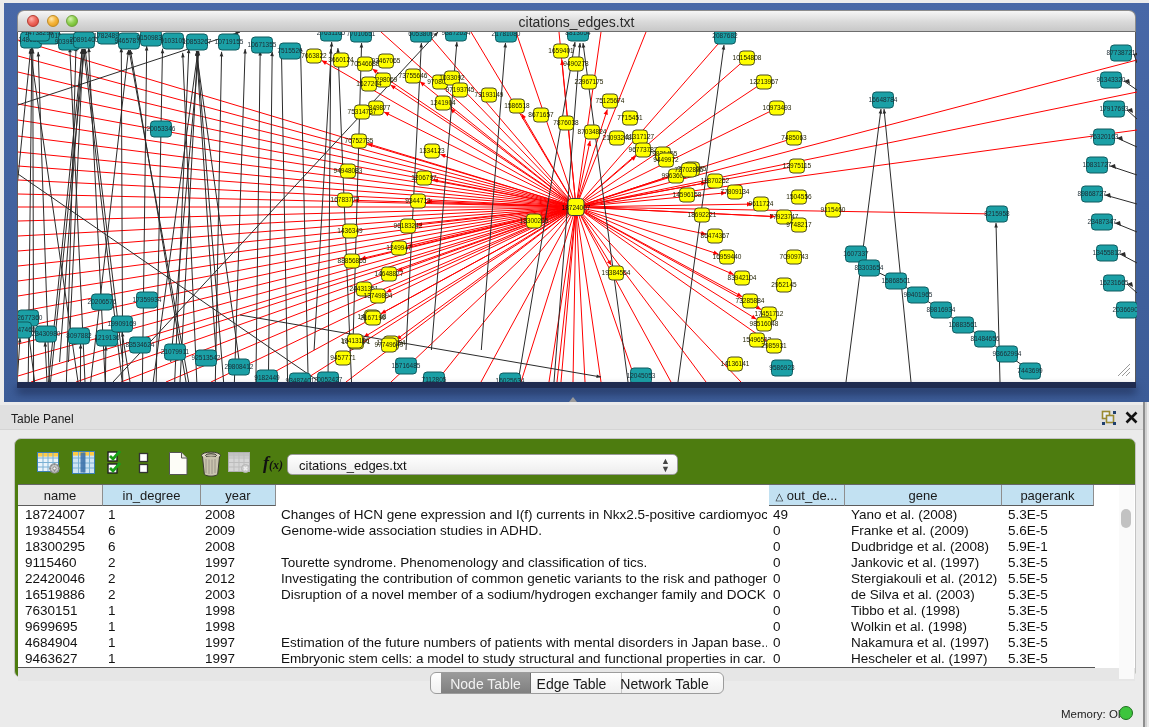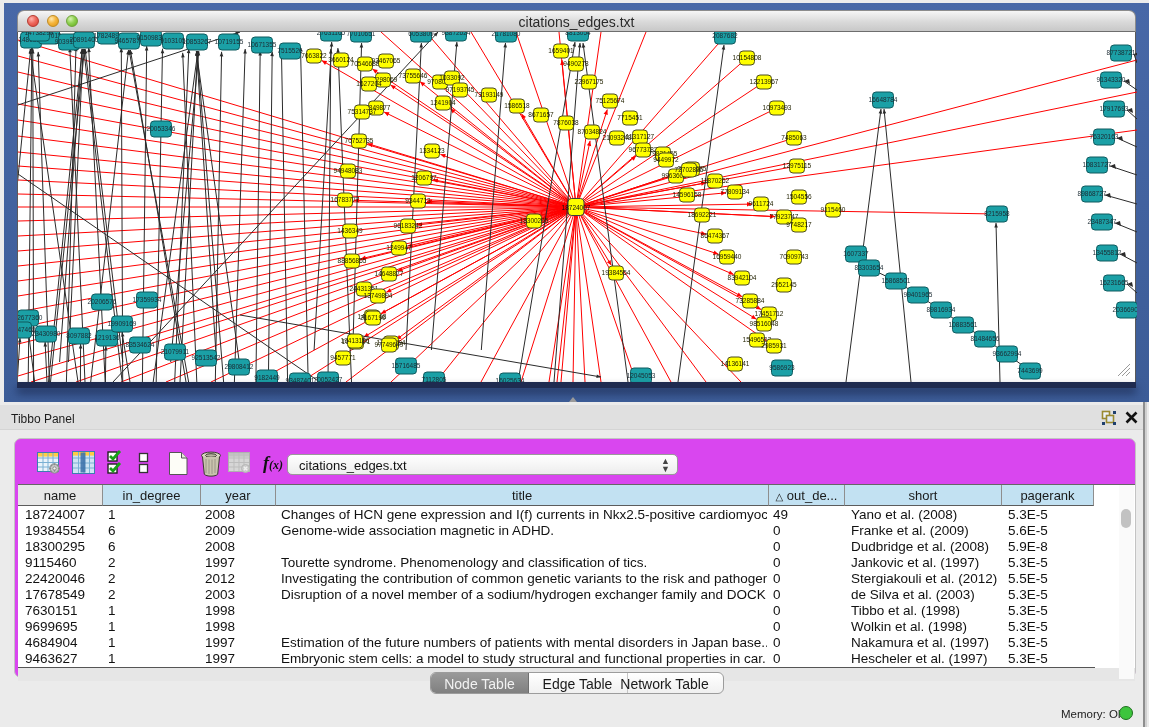--- a/index.html
+++ b/index.html
@@ -6,35 +6,35 @@
 #win { position:absolute; left:13px; top:7px; width:1119px; height:380px; }
 #titlebar { position:absolute; left:0; top:0; width:1119px; height:22px; border-radius:7px 7px 0 0;
   background:linear-gradient(#f6f6f6,#d9d9d9 55%,#c8c8c8); border:1px solid #8c8c8c; border-bottom:1px solid #6e6e6e; }
 #titlebar .tl { position:absolute; top:4px; width:12px; height:12px; border-radius:50%; }
 #title { position:absolute; left:0; right:0; top:3px; text-align:center; font-size:14px; color:#2a2a2a; }
 #canvas { position:absolute; left:0; top:22px; width:1119px; height:350px; background:#fff; border-left:1px solid #5a5a5a; border-right:1px solid #5a5a5a; }
 #winbottom { position:absolute; left:0; top:372px; width:1119px; height:6px; background:#1f2b50; box-shadow:0 5px 9px rgba(5,10,35,.55); }
 #panel { position:absolute; left:0px; top:402px; width:1149px; height:325px; background:#ebebeb; }
 #phead { position:absolute; left:0; top:3px; width:1144px; height:25px; background:#e0e0e0; border-bottom:1px solid #d4d4d4; }
 #phead span { position:absolute; left:11px; top:7px; font-size:12px; color:#1c1c1c; }
-#container { position:absolute; left:14px; top:36px; width:1122px; height:240px; background:#d946ef; border:1px solid #c3c3c3; border-radius:7px; }
+#container { position:absolute; left:14px; top:36px; width:1122px; height:240px; background:#4d7c0f; border:1px solid #c3c3c3; border-radius:7px; }
 .tbicon { position:absolute; top:11px; }
 #toolbar { position:absolute; left:0; top:42px; width:1120px; height:38px; }
 #combo { position:absolute; left:272px; top:15px; width:391px; height:21px; background:linear-gradient(#ffffff,#ededed); border:1px solid #9a9a9a; border-radius:5px; font-size:13px; color:#111; padding:3px 0 0 11px; }
 #combo .arr { position:absolute; right:7px; top:2px; font-size:9px; color:#444; line-height:8px; text-align:center; }
 #tablewrap { position:absolute; left:3px; top:45px; width:1117px; height:196px; background:#fff; border-top:1px solid #666; }
 .hcell { position:absolute; top:0; height:21px; background:#c2e1f2; border-right:1px solid #8e8e8e; border-bottom:1px solid #5c5c5c; font-size:13px; color:#1a1a1a; text-align:center; padding-top:3px; }
 .trow { position:absolute; left:0; width:1117px; height:16px; font-size:13.5px; color:#111; }
 .trow span { position:absolute; top:0; white-space:nowrap; overflow:hidden; }
 #vsb { position:absolute; left:1104px; top:46px; width:15px; height:194px; background:#fafafa; }
 #vsb div { position:absolute; left:2px; top:0px; width:10px; height:19px; background:#c2c2c2; border-radius:5px; }
 #tabs { position:absolute; left:430px; top:270px; width:294px; height:22px; border:1px solid #9c9c9c; border-radius:6px; background:linear-gradient(#ffffff,#f0f0f0); overflow:hidden; font-size:14px; }
 #tabs div { position:absolute; top:0; height:22px; padding-top:3px; text-align:center; color:#1a1a1a; }
-#seg1 { left:0; width:98px; background:linear-gradient(#9a9a9a,#7d7d7d); color:#f2f2f2 !important; border-right:1px solid #6f6f6f; }
-#seg2 { left:91px; width:100px; border-right:1px solid #c6c6c6;margin-left:6px; }
+#seg1 { left:10px; width:90px; background:linear-gradient(#9a9a9a,#7d7d7d); color:#f2f2f2 !important; border-right:1px solid #6f6f6f; }
+#seg2 { left:91px; width:100px; border-right:1px solid #c6c6c6; }
 #seg3 { left:183px; width:101px; }
 #status { position:absolute; left:0; top:300px; width:1144px; height:25px; }
 #status span { position:absolute; left:1061px; top:6px; font-size:11.5px; color:#222; }
 #memdot { position:absolute; left:1119px; top:4px; width:14px; height:14px; border-radius:50%; background:#3dc53d; border:1.5px solid #1f6e1f; }
 #rightedge { position:absolute; left:1143px; top:402px; width:4px; height:325px; background:#8e8e8e; border-right:2px solid #d0d0d0; }
 </style></head><body>
 <div id="desktop">
  <div id="win">
   <div id="canvas">
    <svg width="1119" height="350" viewBox="0 0 1119 350">
@@ -623,21 +623,21 @@
   <div id="titlebar">
    <div class="tl" style="left:9px;background:radial-gradient(circle at 35% 30%,#ffb3ad,#ee6a5f 45%,#d8382c);border:1px solid #b43a30"></div>
    <div class="tl" style="left:29px;background:radial-gradient(circle at 35% 30%,#ffe9b0,#f5b63e 45%,#e1940f);border:1px solid #c08b22"></div>
    <div class="tl" style="left:48px;background:radial-gradient(circle at 35% 30%,#d6f3b2,#8fd151 45%,#62ac1c);border:1px solid #6fa33a"></div>
    <div id="title">citations_edges.txt</div>
   </div>
  </div>
 </div>
 <div id="panel">
  <div id="phead">
-      <span>Tibbo Panel</span>
+      <span>Table Panel</span>
   <svg style="position:absolute;left:1101px;top:5px" width="16" height="16" viewBox="0 0 16 16">
     <rect x="1.5" y="1.5" width="7" height="7" fill="#eef3f9" stroke="#9a8a30" stroke-width="1.6"></rect>
     <rect x="5.5" y="5.5" width="7" height="7" fill="#dfe9f5" stroke="#9a8a30" stroke-width="1.6"></rect>
     <rect x="12" y="1" width="3" height="3" fill="#1e3f6e"></rect>
         <rect x="1" y="12" width="3" height="3" fill="#1e3f6e"></rect>
         <rect x="12" y="12" width="3" height="3" fill="#1e3f6e"></rect>
   </svg>
   <svg style="position:absolute;left:1124px;top:5px" width="15" height="15" viewBox="0 0 15 15">
     <path d="M2.5 2.5l10 10M12.5 2.5l-10 10" stroke="#111" stroke-width="2.6"></path>
   </svg>
@@ -688,70 +688,69 @@
  <path d="M16.8 16.8l3.4 3.4M20.2 16.8l-3.4 3.4" stroke="#efefef" stroke-width="1.4"></path>
 </svg>
 <div style="position:absolute;left:248px;top:14px;width:30px;height:22px;font-family:'Liberation Serif',serif;font-style:italic;font-weight:bold;font-size:18px;color:#111">f<span style="font-size:12px">(x)</span></div>
 
    <div id="combo">citations_edges.txt<div class="arr">▲<br>▼</div></div>
   </div>
   <div id="tablewrap">
    <div class="hcell" style="left:0;width:85px;background:#e7e7e7">name</div>
    <div class="hcell" style="left:85px;width:98px">in_degree</div>
    <div class="hcell" style="left:183px;width:75px">year</div>
-   <div class="hcell" style="left:258px;width:493px">title</div>
    <div class="hcell" style="left:751px;width:76px"><span style="font-size:10px">△</span> out_de...</div>
-   <div class="hcell" style="left:827px;width:157px">short</div>
+   <div class="hcell" style="left:827px;width:157px">gene</div>
    <div class="hcell" style="left:984px;width:92px">pagerank</div>
    <div class="trow" style="top:22px">
 <span style="left:7px">18724007</span>
           <span style="left:90px">1</span>
           <span style="left:187px">2008</span>
 <span style="left:263px;width:486px">Changes of HCN gene expression and I(f) currents in Nkx2.5-positive cardiomyoc...</span>
           <span style="left:755px">49</span>
           <span style="left:833px">Yano et al. (2008)</span>
           <span style="left:990px">5.3E-5</span>
         </div>
 <div class="trow" style="top:38px">
 <span style="left:7px">19384554</span>
           <span style="left:90px">6</span>
           <span style="left:187px">2009</span>
-<span style="left:263px;width:486px">Genome-wide association magnetic in ADHD.</span>
+<span style="left:263px;width:486px">Genome-wide association studies in ADHD.</span>
           <span style="left:755px">0</span>
           <span style="left:833px">Franke et al. (2009)</span>
           <span style="left:990px">5.6E-5</span>
         </div>
 <div class="trow" style="top:54px">
 <span style="left:7px">18300295</span>
           <span style="left:90px">6</span>
           <span style="left:187px">2008</span>
           <span style="left:755px">0</span>
           <span style="left:833px">Dudbridge et al. (2008)</span>
-          <span style="left:990px">5.9E-8</span>
+          <span style="left:990px">5.9E-1</span>
         </div>
 <div class="trow" style="top:70px">
 <span style="left:7px">9115460</span>
           <span style="left:90px">2</span>
           <span style="left:187px">1997</span>
 <span style="left:263px;width:486px">Tourette syndrome. Phenomenology and classification of tics.</span>
           <span style="left:755px">0</span>
           <span style="left:833px">Jankovic et al. (1997)</span>
           <span style="left:990px">5.3E-5</span>
         </div>
 <div class="trow" style="top:86px">
 <span style="left:7px">22420046</span>
           <span style="left:90px">2</span>
           <span style="left:187px">2012</span>
 <span style="left:263px;width:486px">Investigating the contribution of common genetic variants to the risk and pathogen...</span>
           <span style="left:755px">0</span>
           <span style="left:833px">Stergiakouli et al. (2012)</span>
           <span style="left:990px">5.5E-5</span>
         </div>
 <div class="trow" style="top:102px">
-<span style="left:7px">17678549</span>
+<span style="left:7px">16519886</span>
           <span style="left:90px">2</span>
           <span style="left:187px">2003</span>
 <span style="left:263px;width:486px">Disruption of a novel member of a sodium/hydrogen exchanger family and DOCK...</span>
           <span style="left:755px">0</span>
           <span style="left:833px">de Silva et al. (2003)</span>
           <span style="left:990px">5.3E-5</span>
         </div>
 <div class="trow" style="top:118px">
 <span style="left:7px">7630151</span>
           <span style="left:90px">1</span>

